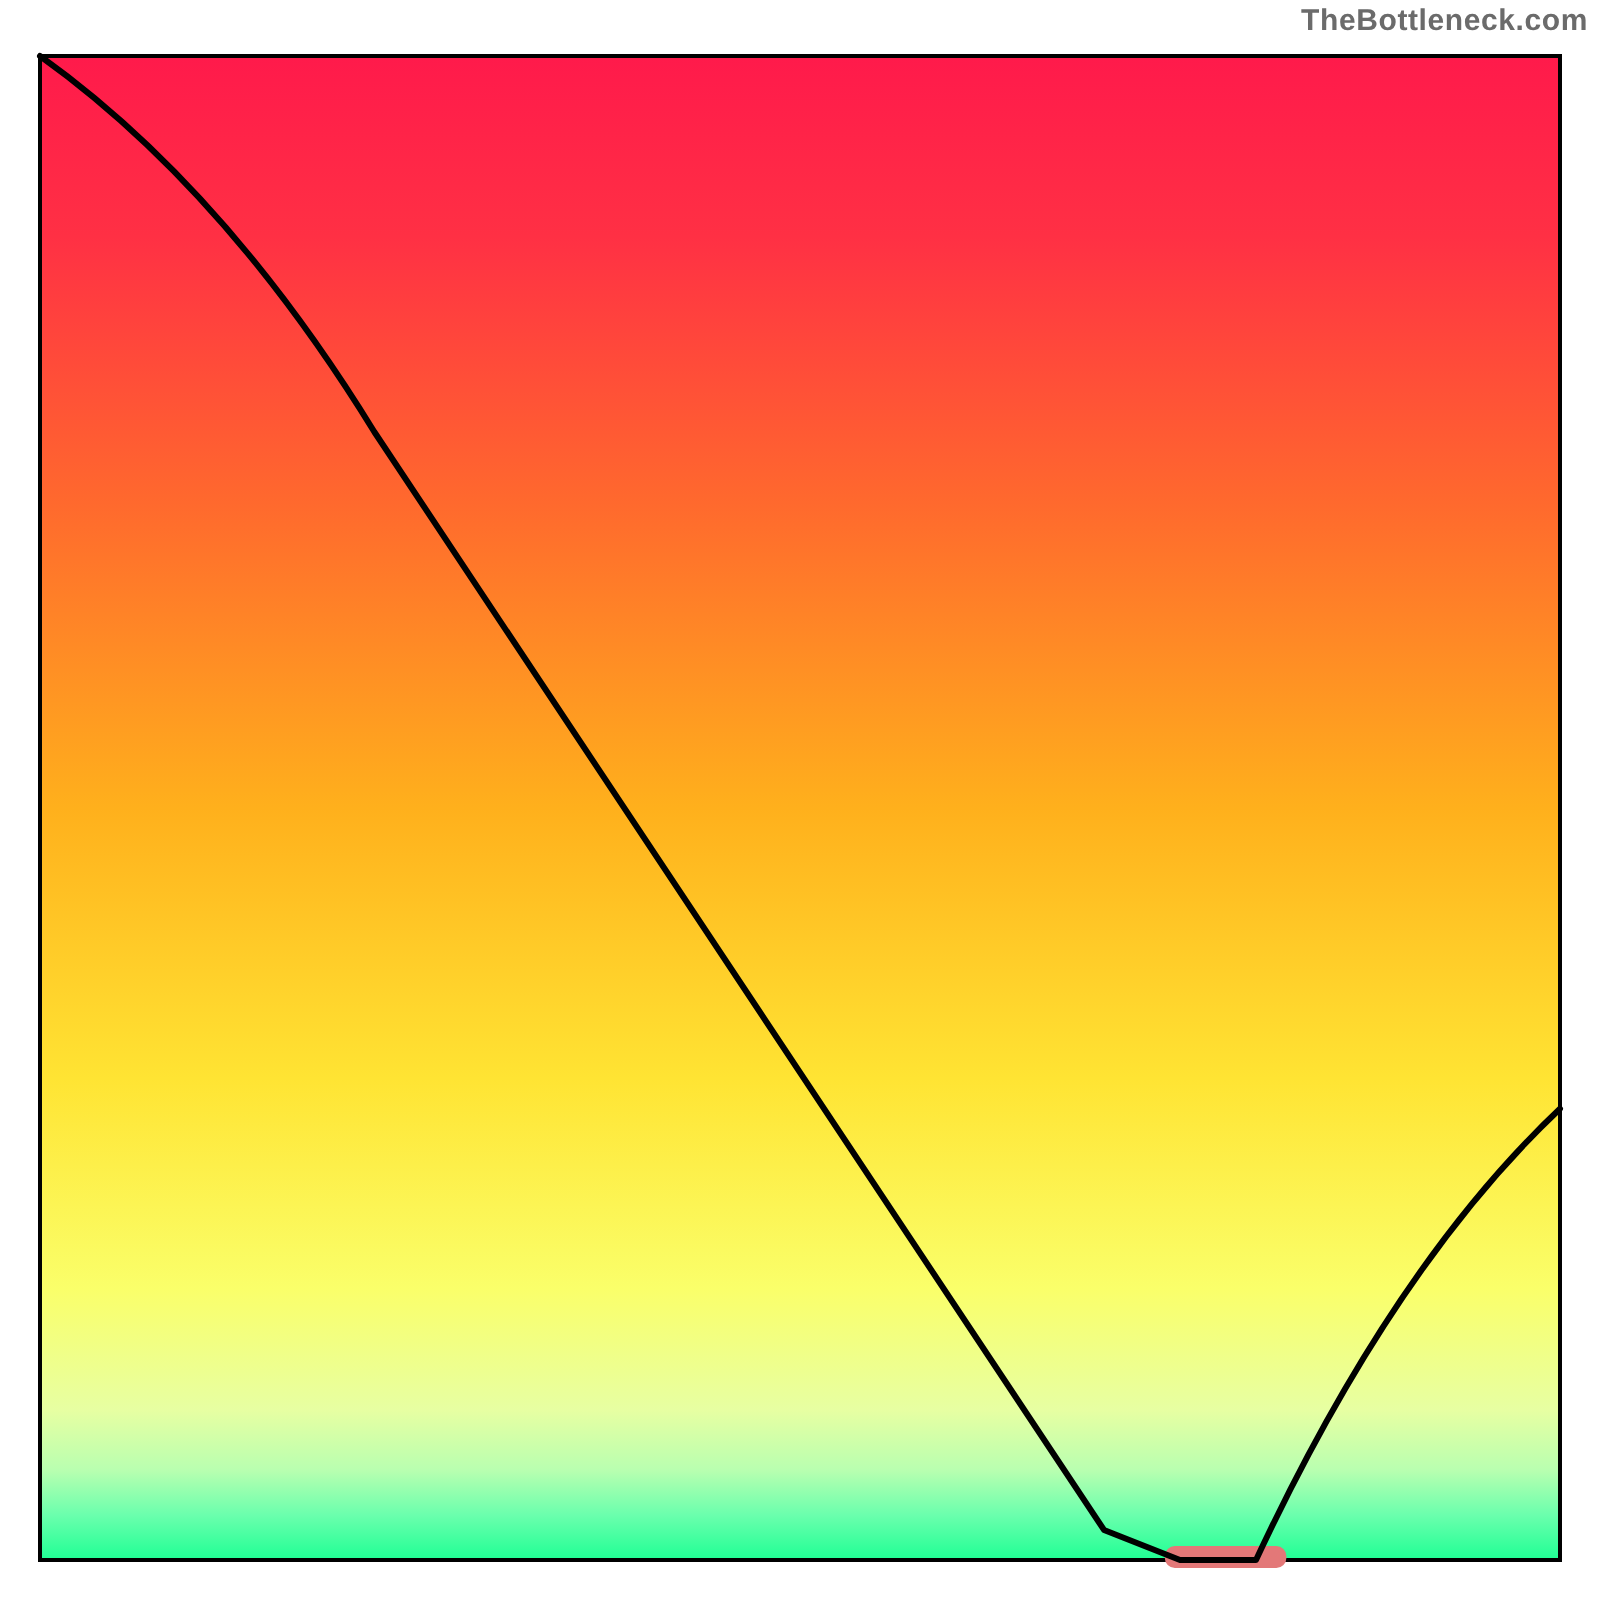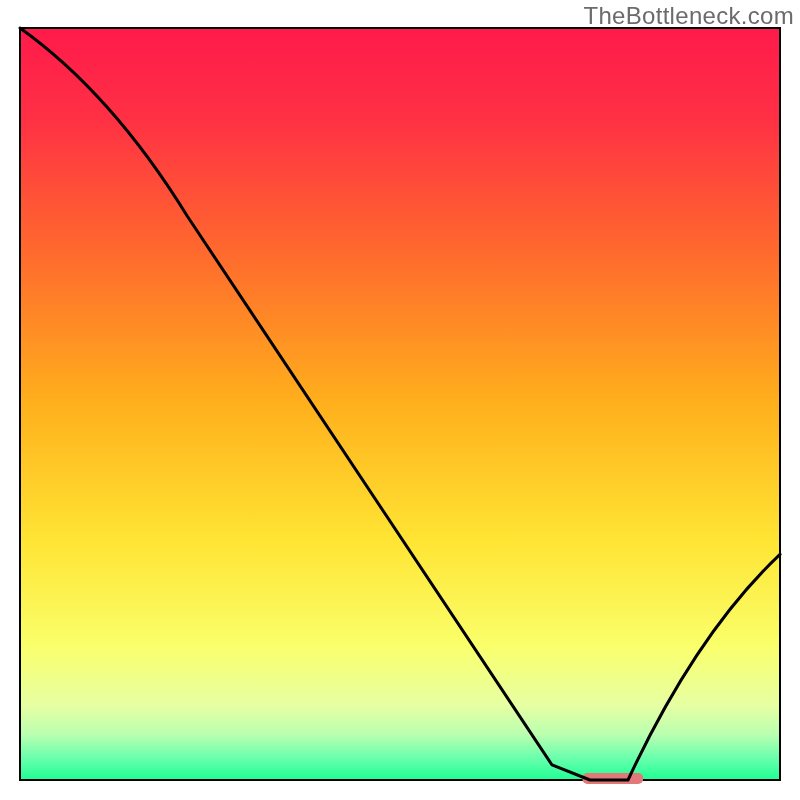--- a/index.html
+++ b/index.html
@@ -13,22 +13,22 @@
   }
   .container {
     position: relative;
     width: 800px;
     height: 800px;
   }
   .watermark {
     position: absolute;
     top: 2px;
     right: 6px;
-    font-size: 24px;
-    font-weight: 400;
+    font-size: 15px;
+    font-weight: 700;
     color: #6b6b6b;
     z-index: 10;
     letter-spacing: 0.3px;
   }
   svg {
     display: block;
   }
 </style>
 </head>
 <body>

